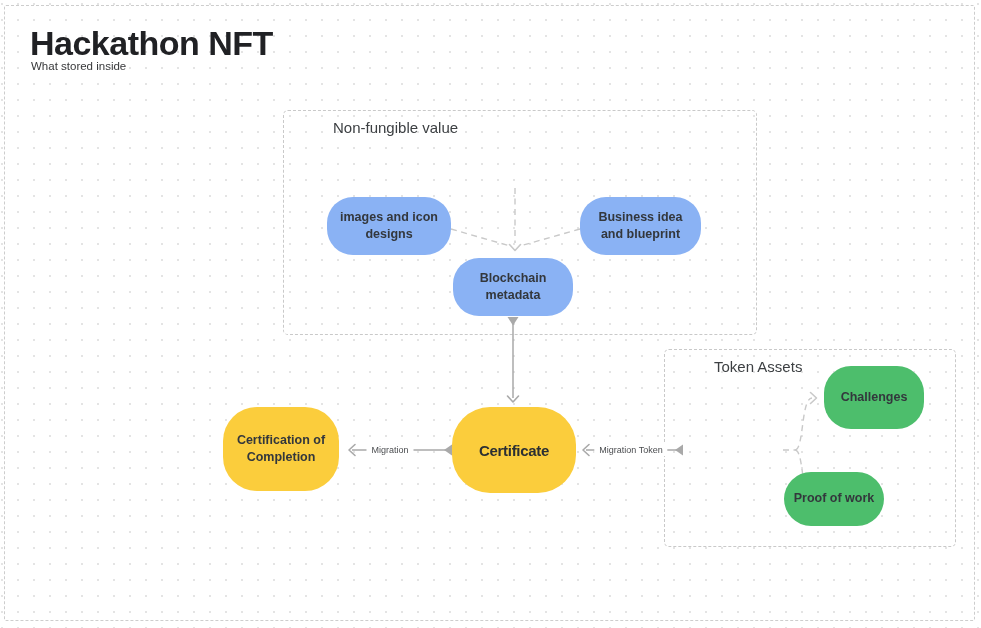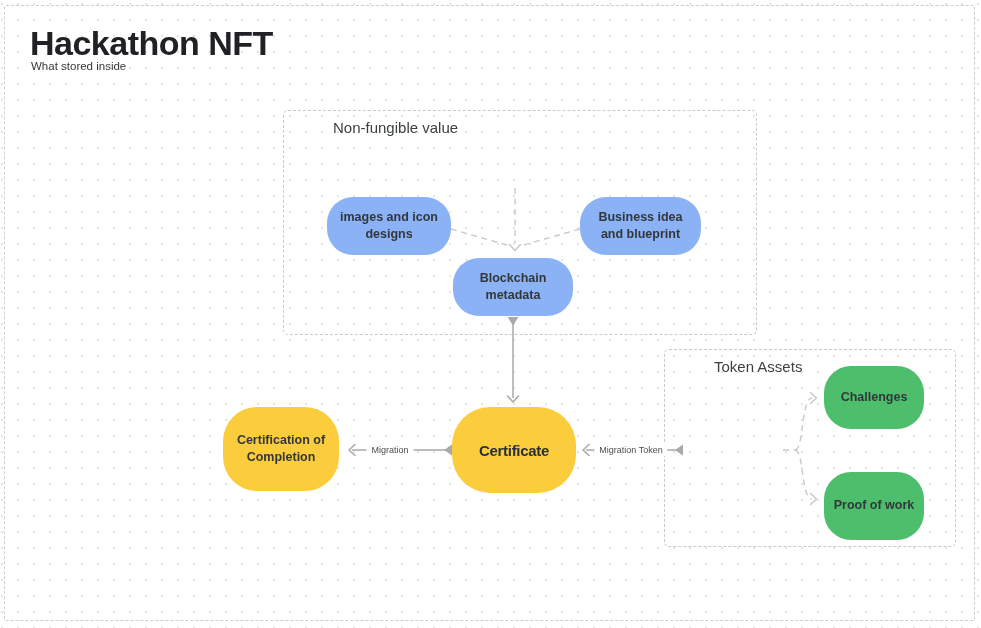--- a/index.html
+++ b/index.html
@@ -79,21 +79,21 @@
   .node-green  { background: var(--color-node_green); }
 
   .node-coding      { left: 460px; top: 128px; width: 110px; height: 59px; border-radius: 26px; }
   .node-images      { left: 327px; top: 197px; width: 124px; height: 58px; border-radius: 26px; padding: 0 13px; }
   .node-business    { left: 580px; top: 197px; width: 121px; height: 58px; border-radius: 26px; padding: 0 11px; }
   .node-metadata    { left: 453px; top: 258px; width: 120px; height: 58px; border-radius: 26px; padding: 5px 12px; }
   .node-certificate { left: 452px; top: 407px; width: 124px; height: 86px; border-radius: 38px; font-size: 15px; letter-spacing: -0.3px; color:#2b2f33; }
   .node-completion  { left: 223px; top: 407px; width: 116px; height: 84px; border-radius: 34px; padding: 0 10px; }
   .node-team        { left: 683px; top: 417px; width: 100px; height: 67px; border-radius: 28px; padding: 0 8px; }
   .node-challenges  { left: 824px; top: 366px; width: 100px; height: 63px; border-radius: 27px; }
-  .node-proof       { left: 824px; top: 472px; width: 100px; height: 68px; border-radius: 27px; }
+  .node-proof       { left: 784px; top: 472px; width: 100px; height: 54px; border-radius: 27px; }
 
   .edge-label {
     position: absolute;
     transform: translate(-50%, -50%);
     background: #ffffff;
     padding: 1px 5px;
     font-size: 9px;
     color: #4b4d50;
     white-space: nowrap;
   }

